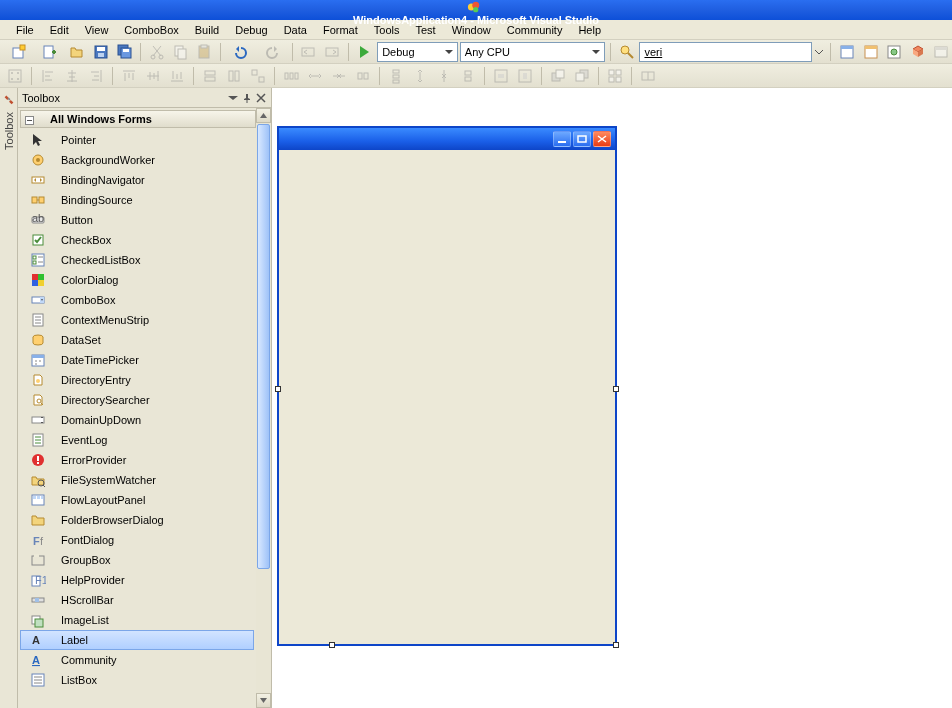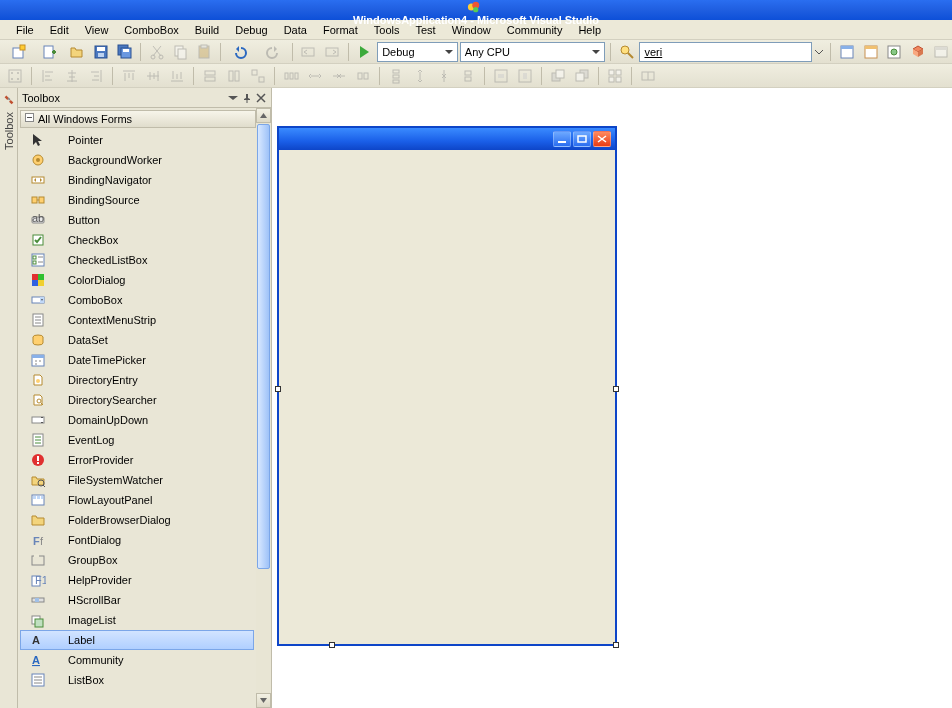--- a/index.html
+++ b/index.html
@@ -31,22 +31,22 @@
   .side-tab { width: 18px; background: #e9e6d6; border-right: 1px solid #c0bcaa; display: flex; flex-direction: column; align-items: center; padding-top: 4px; gap: 2px; }
   .side-tab .stab-icon { width: 14px; height: 14px; }
   .side-tab .stab-text { writing-mode: vertical-rl; transform: rotate(180deg); margin-top: 4px; color: #444; }
 
   .toolbox { width: 254px; background: #e9e6d6; border-right: 1px solid #c0bcaa; display: flex; flex-direction: column; }
   .toolbox-header { height: 20px; background: #e9e6d6; border-bottom: 1px solid #c0bcaa; display: flex; align-items: center; padding: 0 4px; font-size: 11px; }
   .toolbox-header .spacer { flex: 1; }
   .toolbox-header .hicon { width: 12px; height: 12px; margin-left: 2px; display: flex; align-items: center; justify-content: center; cursor: default; }
   .toolbox-body { flex: 1; display: flex; overflow: hidden; }
   .toolbox-list { flex: 1; overflow-y: auto; padding: 2px 0 2px 2px; }
-  .cat-header { background: linear-gradient(to bottom, #f7f5ea, #e0ddcc); border: 1px solid #c0bcaa; padding: 2px 4px; font-weight: normal; display: flex; align-items: flex-start; gap: 4px; margin-bottom: 2px; height: 18px; }
-  .tbox-item { display: flex; align-items: center; gap: 22px; padding: 2px 4px 2px 10px; height: 20px; cursor: default; margin-right: 2px; }
+  .cat-header { background: linear-gradient(to bottom, #f7f5ea, #e0ddcc); border: 1px solid #c0bcaa; padding: 2px 4px; font-weight: bold; display: flex; align-items: flex-end; gap: 16px; margin-bottom: 2px; height: 18px; }
+  .tbox-item { display: flex; align-items: center; gap: 15px; padding: 2px 4px 2px 10px; height: 20px; cursor: default; margin-right: 2px; }
   .tbox-item.selected { background: linear-gradient(to bottom, #d2e4ff, #b0cfff); border: 1px solid #7ba6e8; padding: 1px 3px 1px 9px; }
   .tbox-item .ticon { width: 16px; height: 16px; display: flex; align-items: flex-end; justify-content: center; flex-shrink: 0; }
   .scrollbar-v { width: 15px; background: #e8e5d4; display: flex; flex-direction: column; }
   .sb-btn { height: 15px; background: linear-gradient(to bottom, #f3f1e4, #dedac8); border: 1px solid #c0bcaa; display: flex; align-items: center; justify-content: center; }
   .sb-thumb { background: linear-gradient(to right, #d8e8ff, #9ec2f8); border: 1px solid #7ba6e8; border-radius: 2px; margin: 1px; }
   .sb-track { flex: 1; position: relative; }
 
   .design-area { flex: 1; background: white; position: relative; overflow: hidden; }
   .form-window { position: absolute; top: 38px; left: 5px; width: 340px; height: 520px; border: 2px solid #0d45c8; background: #ece9d8; }
   .form-title { height: 22px; background: linear-gradient(to bottom, #3a8bff 0%, #1a5fe8 60%, #0d45c8 100%); display: flex; justify-content: flex-end; align-items: center; padding: 0 4px; gap: 2px; }

